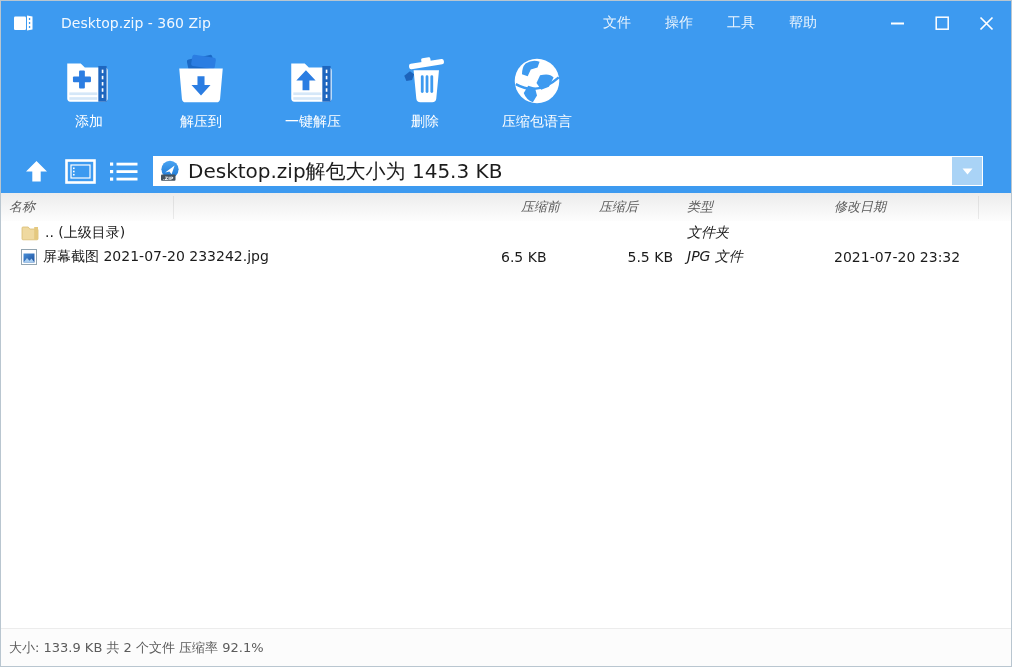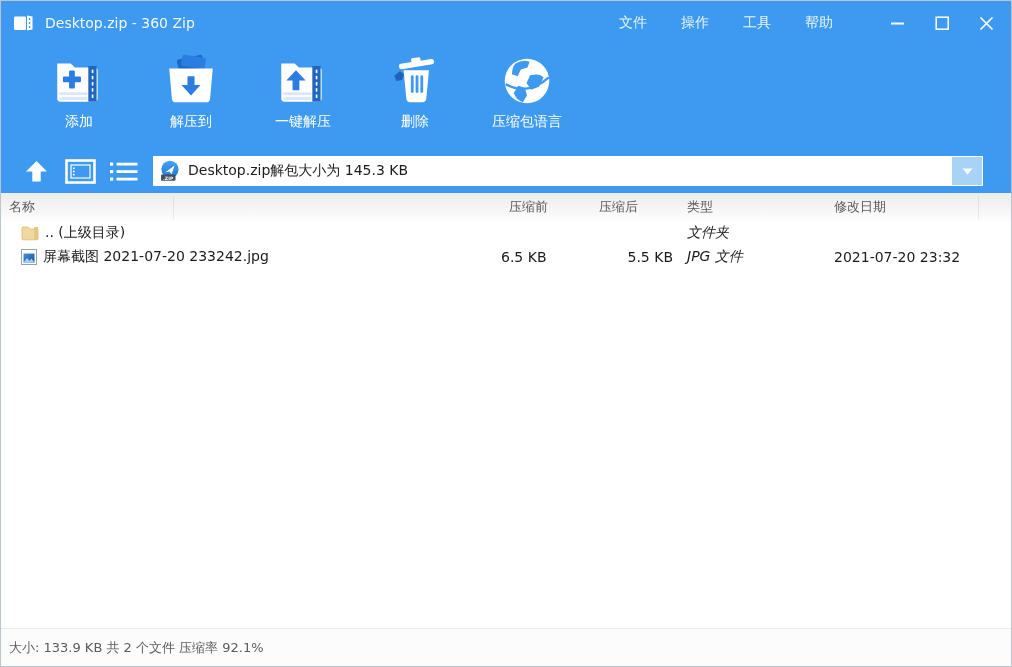--- a/index.html
+++ b/index.html
@@ -3,49 +3,49 @@
 <meta charset="utf-8">
 <style>
   html,body{margin:0;padding:0;}
   body{
     width:1012px;height:667px;overflow:hidden;
     font-family:"DejaVu Sans","Liberation Sans",sans-serif;
     background:#fff;
   }
   .window{width:1012px;height:667px;box-sizing:border-box;display:flex;flex-direction:column;border:1px solid #b9c6d0;background:#fff;}
   
-  .titlebar{height:44px;flex:none;background:#3d9af0;display:flex;align-items:center;color:#fff;}
+  .titlebar{height:44px;flex:none;background:#3d9af0;display:flex;align-items:center;color:#fff;gap:16px;}
   .app-icon{margin:0 10px 0 12px;display:flex;}
   .title{font-size:14px;color:#f2f8fe;}
   .spacer{flex:1;}
   .menus{display:flex;gap:34px;margin-right:56px;justify-content:space-between;}
   .menu-item{font-size:14px;color:#eaf4fd;cursor:pointer;}
   .win-controls{display:flex;gap:26px;margin-right:16px;align-items:center;}
   .win-btn{display:flex;align-items:center;justify-content:center;width:18px;height:18px;cursor:pointer;}
   
-  .toolbar{height:104px;flex:none;background:#3d9af0;display:flex;padding-left:30px;gap:16px;}
+  .toolbar{height:104px;flex:none;background:#3d9af0;display:flex;padding-left:40px;gap:16px;}
   .tool-btn{width:96px;display:flex;flex-direction:column;align-items:center;padding-top:7px;cursor:pointer;}
   .tool-icon{width:58px;height:58px;display:flex;}
   .tool-label{margin-top:3px;font-size:14px;color:#fff;white-space:nowrap;}
   
   .navrow{height:44px;flex:none;background:#3d9af0;display:flex;align-items:center;}
   .nav-btn{display:flex;align-items:center;justify-content:center;cursor:pointer;}
   .nav-up{margin-left:22px;}
   .nav-thumb{margin-left:15px;}
   .nav-list{margin-left:12px;}
   .addressbar{margin-left:14px;width:830px;height:30px;background:#fff;display:flex;align-items:center;position:relative;}
   .addr-fileicon{margin-left:6px;display:flex;}
-  .addr-text{margin-left:7px;font-size:14px;color:#1c1c1c;white-space:nowrap;}
+  .addr-text{margin-left:7px;font-size:20px;color:#1c1c1c;white-space:nowrap;}
   .addr-dropdown{position:absolute;right:1px;top:1px;width:30px;height:28px;background:#a9d3f6;display:flex;align-items:center;justify-content:center;cursor:pointer;}
   
   .listarea{flex:1;background:#fff;font-size:14px;color:#1b1b1b;overflow:hidden;}
-  .listheader{height:28px;display:grid;grid-template-columns:500px 88px 88px 149px 1fr;align-items:center;background:linear-gradient(#ececec,#fdfdfd);color:#5a5a5a;font-size:13px;position:relative;cursor:default;}
+  .listheader{height:28px;display:grid;grid-template-columns:500px 88px 88px 149px 1fr;align-items:center;background:linear-gradient(#ececec,#fdfdfd);color:#5a5a5a;font-size:13px;position:relative;cursor:default;font-style:italic;}
   .hdr-sep{position:absolute;top:3px;bottom:2px;width:1px;background:rgba(0,0,0,0.07);}
   .hdr-name{padding-left:8px;}
-  .hdr-before{padding-left:8px;}
+  .hdr-before{padding-left:8px;margin-left:12px;}
   .hdr-after{padding-left:10px;}
   .hdr-type{padding-left:10px;}
   .hdr-modified{padding-left:8px;}
   .listrow{height:24px;display:grid;grid-template-columns:500px 88px 88px 149px 1fr;align-items:center;position:relative;cursor:default;}
   .cell-name{display:flex;align-items:center;gap:6px;padding-left:20px;white-space:nowrap;overflow:hidden;}
   .cell-before{text-align:left;padding-right:3px;white-space:nowrap;}
   .cell-after{text-align:right;padding-right:4px;white-space:nowrap;}
   .cell-type{padding-left:10px;white-space:nowrap;font-style:italic;}
   .cell-modified{padding-left:8px;white-space:nowrap;}
   .row-icon{flex:none;display:flex;}

